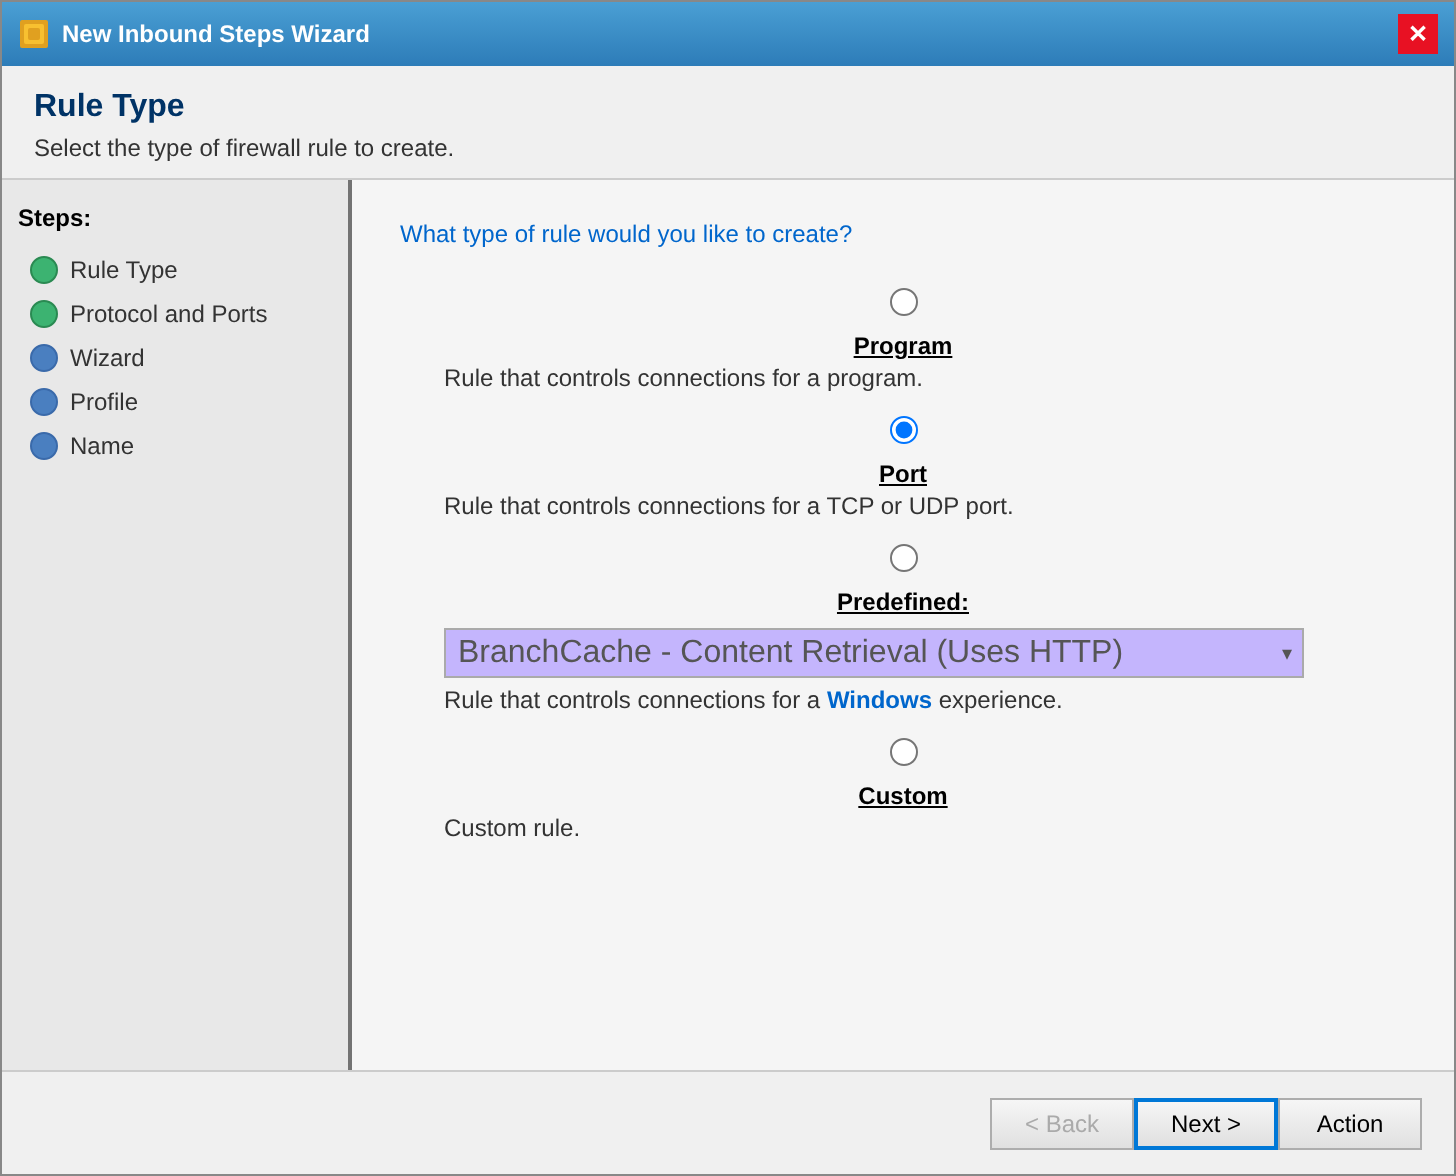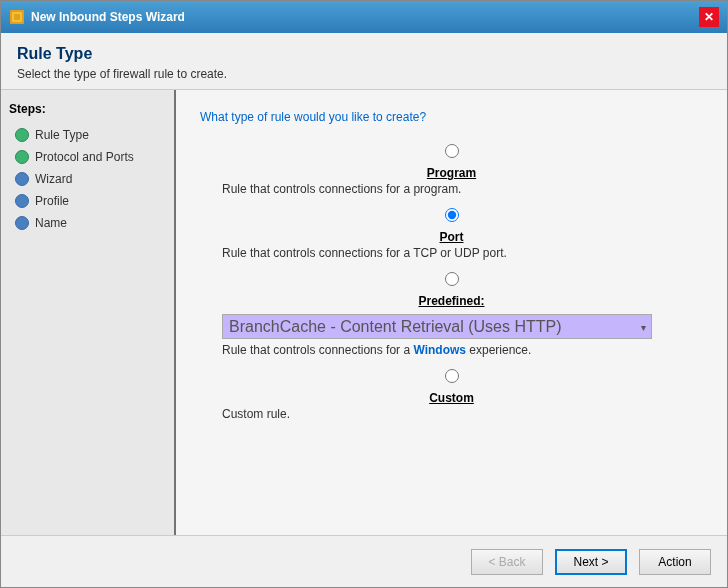--- a/index.html
+++ b/index.html
@@ -209,21 +209,21 @@
       font-weight: bold;
     }
     .footer {
       height: 52px;
       background: #f0f0f0;
       border-top: 1px solid #ccc;
       display: flex;
       align-items: center;
       justify-content: flex-end;
       padding: 0 16px;
-      gap: 12px;
+      gap: 0;
       flex-shrink: 0;
     }
     .footer-btn {
       min-width: 72px;
       height: 26px;
       padding: 0 12px;
       font-size: 12px;
       border: 1px solid #adadad;
       background: linear-gradient(to bottom, #f6f6f6, #e0e0e0);
       cursor: pointer;

